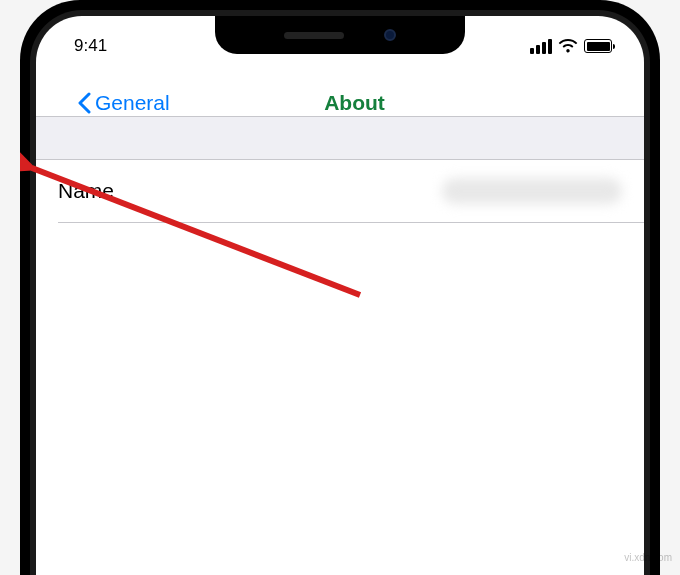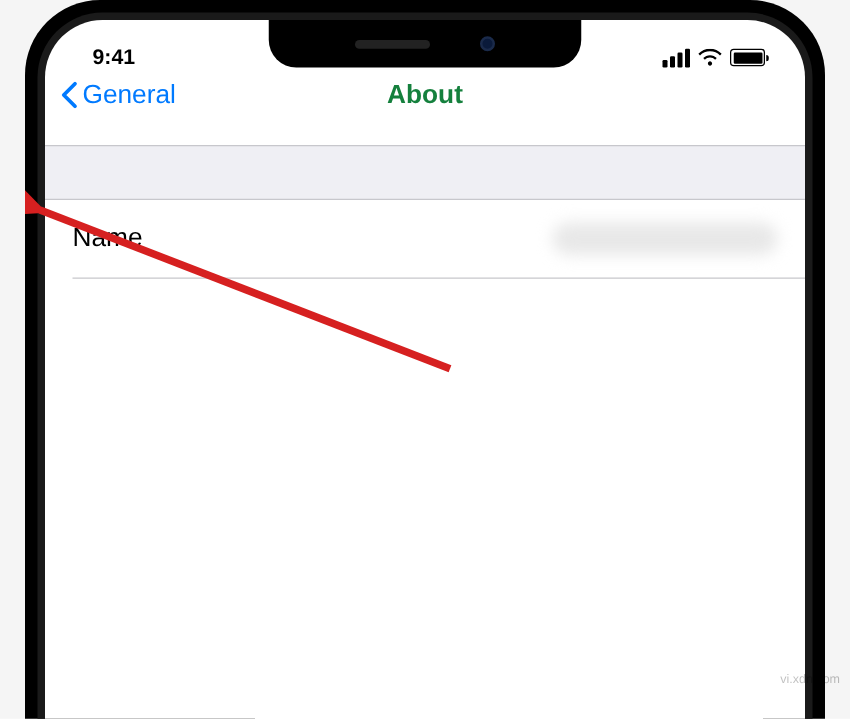--- a/index.html
+++ b/index.html
@@ -65,21 +65,21 @@
       background: #0a1a3a;
       border: 2px solid #1a2a4a;
     }
     .status-bar {
       height: 48px;
       display: flex;
       justify-content: space-between;
       align-items: center;
       padding: 12px 28px 0;
       font-size: 17px;
-      font-weight: 700;
+      font-weight: 400;
     }
     .status-left { padding-left: 10px; }
     .status-right {
       display: flex;
       align-items: center;
       gap: 6px;
       padding-right: 4px;
     }
     .signal-bars {
       display: flex;
@@ -116,24 +116,25 @@
     }
     .battery-fill {
       width: 100%;
       height: 100%;
       background: #000;
       border-radius: 1px;
     }
     .nav-bar {
       height: 52px;
       display: flex;
-      align-items: flex-start;
+      align-items: flex-end;
       position: relative;
       border-bottom: 0.5px solid transparent;
       padding: 0 12px;
+      margin-left: 29px;
     }
     .back-button {
       display: flex;
       align-items: center;
       color: #007AFF;
       font-size: 21px;
       gap: 4px;
       cursor: pointer;
     }
     .back-chevron svg { display: block; }
@@ -195,21 +196,21 @@
     .arrow {
       position: absolute;
       top: 140px;
       left: 20px;
       z-index: 200;
       pointer-events: none;
     }
     .watermark {
       position: absolute;
       right: 8px;
-      bottom: 26px;
+      bottom: 12px;
       font-size: 10px;
       color: rgba(0,0,0,0.25);
       z-index: 300;
     }
   </style>
 </head>
 <body>
 
 <div class="device-frame">
   <div class="side-button sb1"></div>

